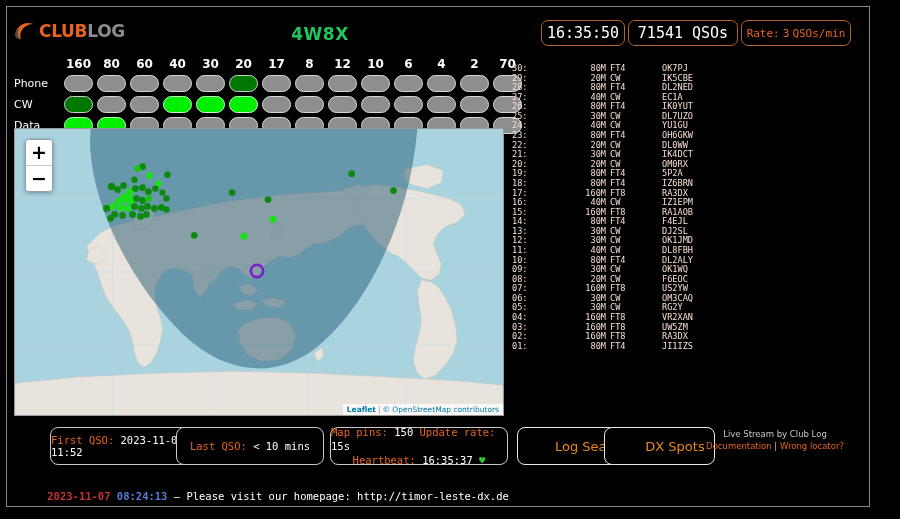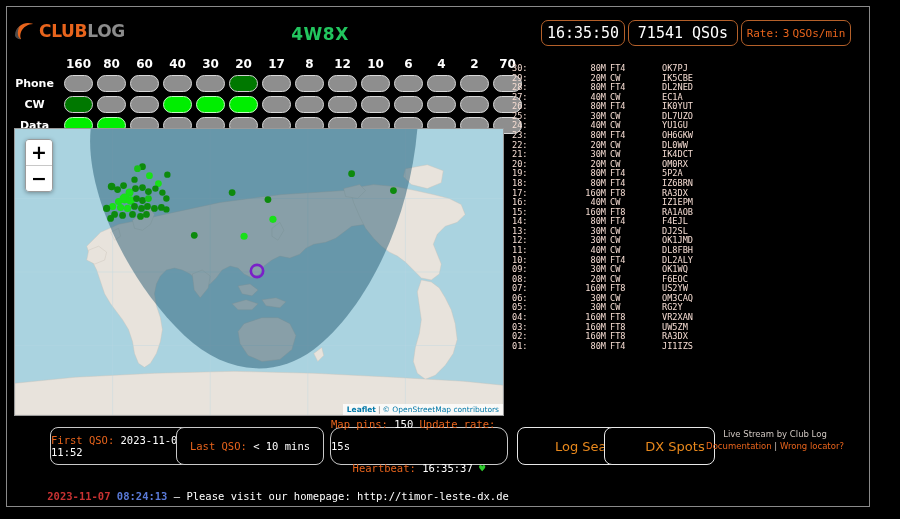--- a/index.html
+++ b/index.html
@@ -42,22 +42,22 @@
   #rate .num{color:#e8641c;padding:0 3px;}
 
   
   #bands{position:absolute;left:14px;top:56px;}
   .bandgrid{display:grid;grid-template-columns:48px repeat(14,33px);row-gap:3px;column-gap:0;}
   .bhead{
     height:16px;line-height:16px;text-align:center;
     font-family:"DejaVu Sans",sans-serif;font-weight:bold;font-size:12px;color:#fff;
   }
   .rlabel{
-    height:18px;line-height:18px;text-align:center;padding-right:7px;
-    font-family:"DejaVu Sans",sans-serif;font-weight:bold;font-size:11px;color:#fff;
+    height:18px;line-height:18px;text-align:left;padding-right:7px;
+    font-family:"DejaVu Sans",sans-serif;font-weight:normal;font-size:11px;color:#fff;
   }
   .cell{
     width:29px;height:17px;border-radius:9px;margin:0 auto;
     background:#8e8e8e;border:1px solid #d8d8d8;box-sizing:border-box;
   }
   .cell.on   {background:#00ee00;border-color:#bfffbf;}
   .cell.worked{background:#007800;border-color:#cfcfcf;}
 
   
   #map{
@@ -98,21 +98,21 @@
   #qsolist .cal{display:inline-block;}
 
   
   .infobox{
     position:absolute;top:427px;height:36px;border:1px solid #c9c9c9;border-radius:8px;
     background:#000;display:flex;flex-direction:column;align-items:center;justify-content:center;
     font-family:"DejaVu Sans Mono",monospace;font-size:10.5px;
   }
   #firstqso{left:18px;width:152px;margin-left:32px;}
   #lastqso{left:176px;width:146px;}
-  #mapinfo{left:330px;width:176px;line-height:22px;border-radius:11px;}
+  #mapinfo{left:330px;width:176px;line-height:14px;}
   .lbl{color:#e8641c;}
   .val{color:#fff;}
   .heart{color:#2ecc2e;}
 
   .actbtn{
     position:absolute;top:427px;height:36px;border:1px solid #e8e8e8;border-radius:8px;
     background:#000;display:flex;align-items:center;justify-content:center;cursor:pointer;
     font-family:"DejaVu Sans",sans-serif;font-size:13px;color:#e8881c;padding-left:31px;
   }
   #logsearch{left:517px;width:84px;}

